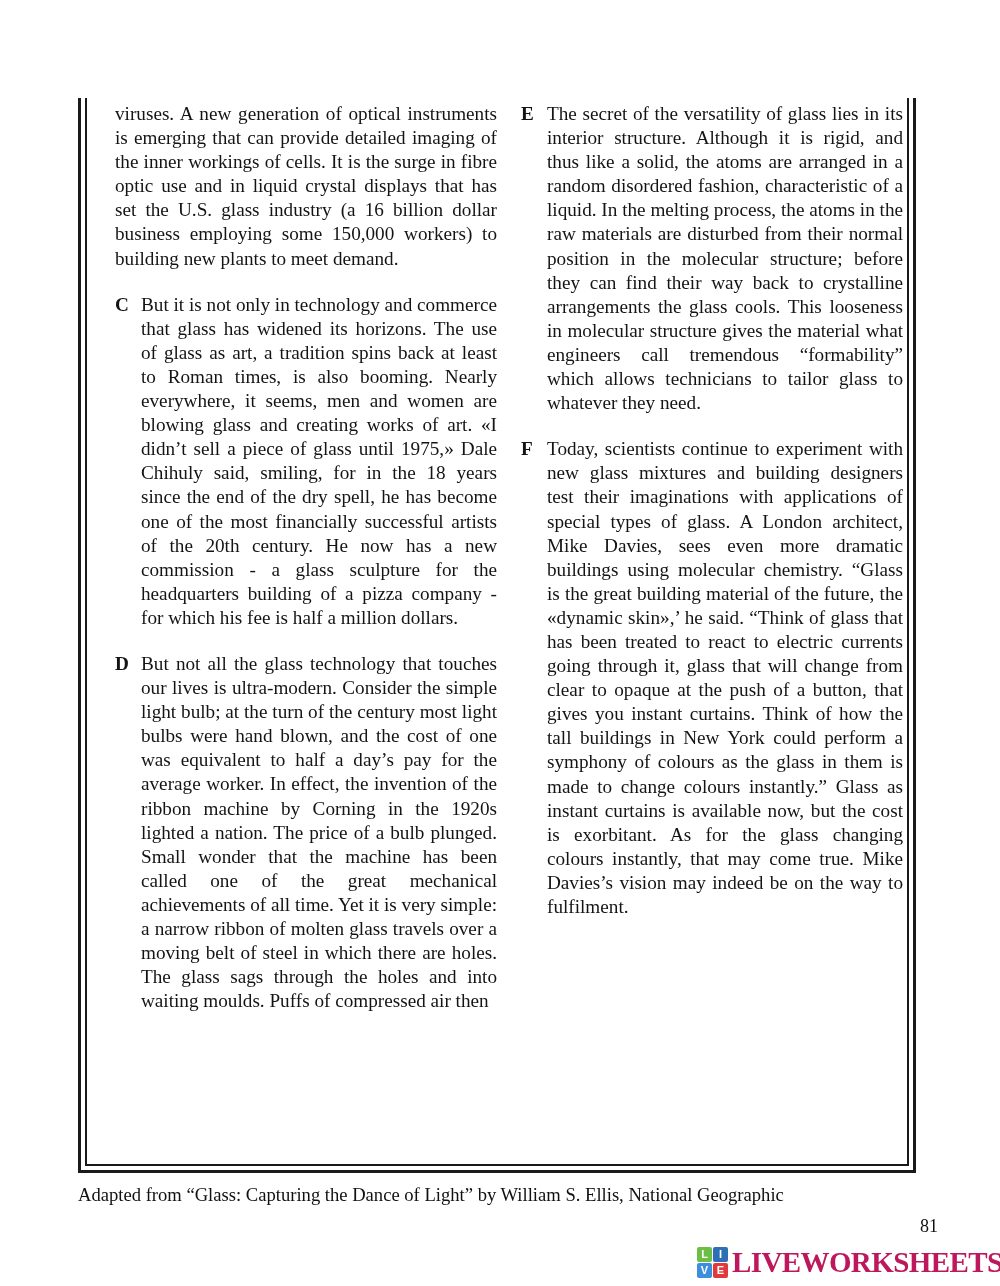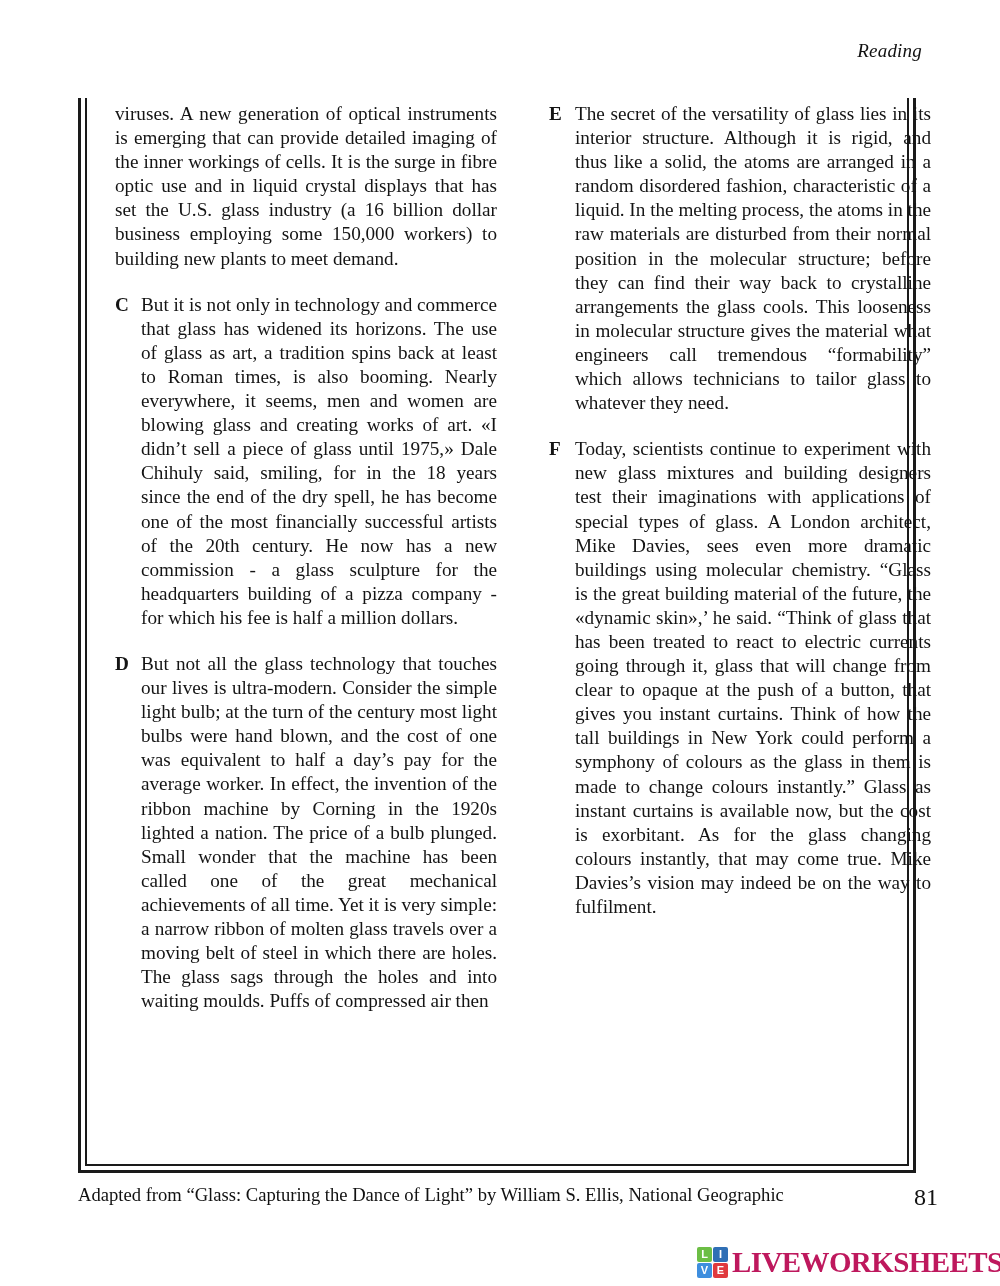--- a/index.html
+++ b/index.html
@@ -61,21 +61,21 @@
   }
 
   .columns {
     position: absolute;
     left: 0; top: 0;
     width: 838px;
     height: 1075px;
     box-sizing: border-box;
     padding: 4px 34px 0 34px;
     display: flex;
-    gap: 52px;
+    gap: 24px;
   }
   .col {
     width: 382px;
     flex: 0 0 382px;
   }
 
   
   p.para {
     margin: 0 0 22px 0;
     font-size: 19.2px;
@@ -107,22 +107,22 @@
     top: 1184px;
     width: 860px;
     font-size: 18.6px;
     color: #111;
     white-space: nowrap;
   }
 
   .page-number {
     position: absolute;
     right: 62px;
-    top: 1184px;
-    font-size: 24px;
+    top: 1216px;
+    font-size: 18px;
     color: #111;
   }
 
   
   .lw-logo {
     position: absolute;
     left: 697px;
     top: 1245px;
     height: 34px;
     display: flex;
@@ -152,21 +152,20 @@
     font-size: 29px;
     letter-spacing: -0.6px;
     line-height: 30px;
   }
 </style>
 </head>
 <body>
 
 <div class="page">
 
-  <div class="running-header">Reading</div>
 
   <div class="frame">
     <div class="frame-inner"></div>
 
     <div class="columns">
 
       <div class="col">
 
         <p class="para">viruses. A new generation of optical instruments is emerging that can provide detailed imaging of the inner workings of cells. It is the surge in fibre optic use and in liquid crystal displays that has set the U.S. glass industry (a 16 billion dollar business employing some 150,000 workers) to building new plants to meet demand.</p>
 

